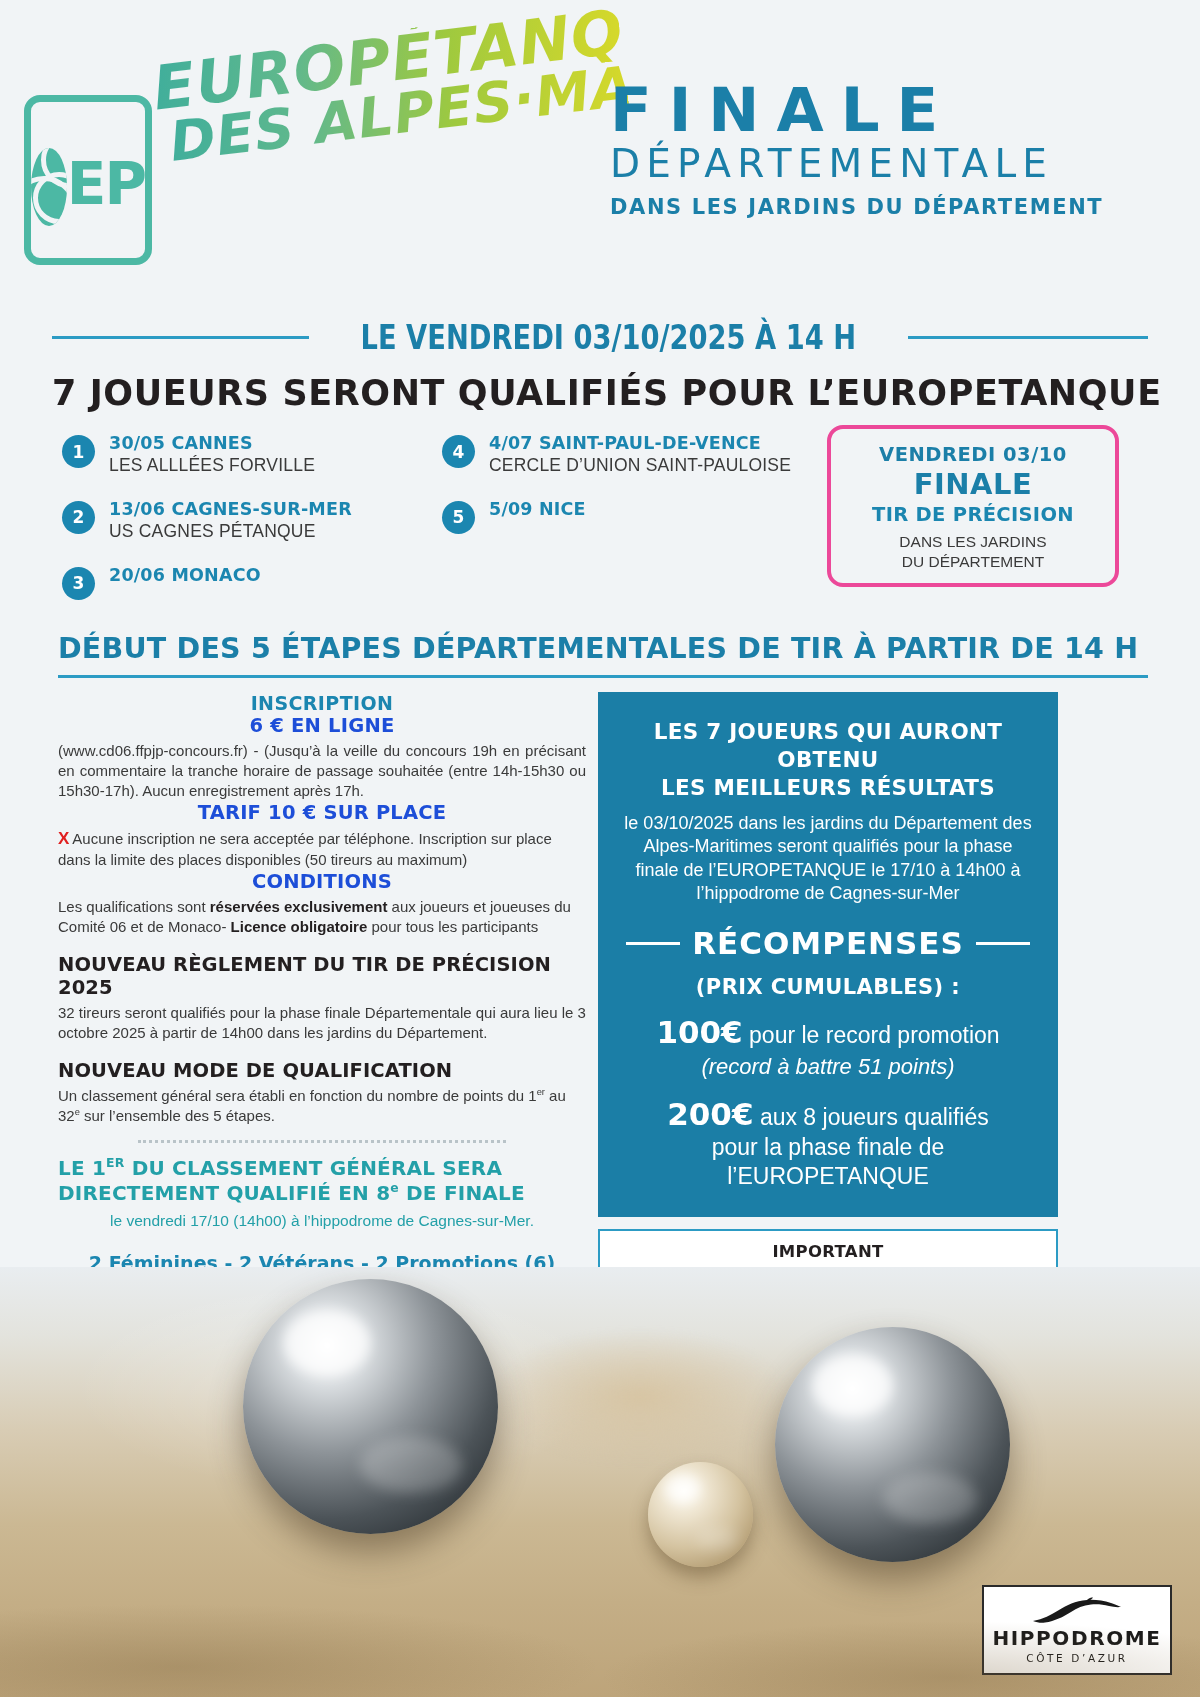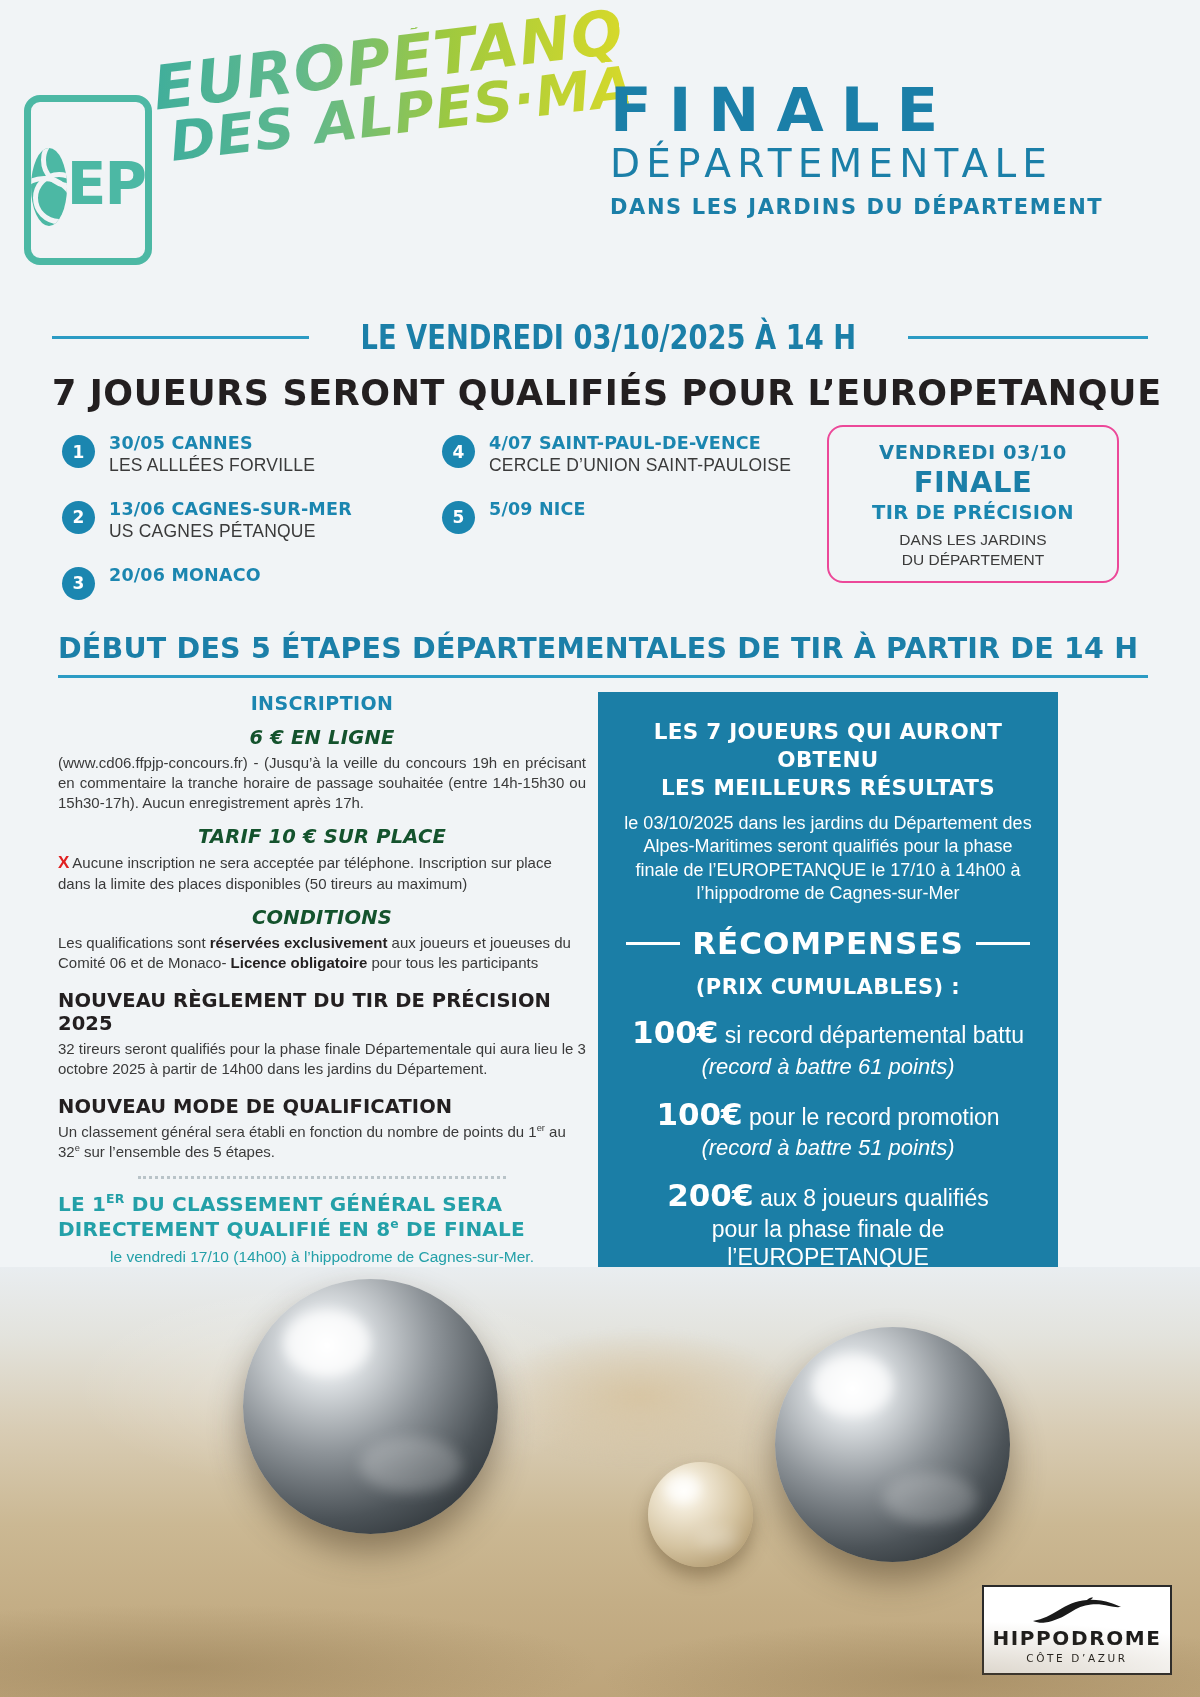--- a/index.html
+++ b/index.html
@@ -112,21 +112,21 @@
   }
   .stage .txt { line-height: 1.25; }
   .stage .t1 {
     color: #1b86b0; font-weight: bold; font-size: 17.5px; letter-spacing: 0.2px;
     font-family: "DejaVu Sans", sans-serif;
   }
   .stage .t2 { color: #3a3a3a; font-size: 17.5px; letter-spacing: 0.2px; }
 
   .finale-box {
     position: absolute; left: 775px; top: -8px; width: 292px; padding: 14px 10px 12px;
-    border: 2px solid #ec4899; border-radius: 16px; text-align: center;
+    border: 4px solid #ec4899; border-radius: 16px; text-align: center;
   }
   .finale-box .fb1 { color: #1b7fa8; font-weight: bold; font-size: 19.5px; letter-spacing: .5px; font-family:"DejaVu Sans",sans-serif;}
   .finale-box .fb2 { color: #1b7fa8; font-weight: bold; font-size: 29px; letter-spacing: .5px; margin: 1px 0 2px; font-family:"DejaVu Sans",sans-serif;}
   .finale-box .fb3 { color: #1b86b0; font-weight: bold; font-size: 19.5px; letter-spacing: .3px; line-height: 1.2; font-family:"DejaVu Sans",sans-serif;}
   .finale-box .fb4 { color: #3a3a3a; font-size: 15.5px; line-height: 1.25; margin-top: 6px; }
 
   
   .sec2 {
     margin: 14px 0 0 58px;
     color: #1b7fa8; font-weight: bold; font-size: 28.5px; letter-spacing: 0.2px;
@@ -136,22 +136,22 @@
 
   
   .cols { position: relative; margin-top: 14px; height: 640px; }
 
   .leftcol { position: absolute; left: 58px; top: 0; width: 528px; color: #3a3a3a; }
   .leftcol .h-teal {
     color: #1b86b0; font-weight: bold; font-size: 19px; text-align: center;
     letter-spacing: 0.4px; font-family: "DejaVu Sans", sans-serif;
   }
   .leftcol .h-dark {
-    color: #14532d; font-weight: bold; font-size: 19.5px; text-align: center;
-    letter-spacing: 0.2px; margin-top: 12px; font-family: "DejaVu Sans", sans-serif; font-style: italic;
+    color: #1d4ed8; font-weight: bold; font-size: 19.5px; text-align: center;
+    letter-spacing: 0.2px; font-family: "DejaVu Sans", sans-serif;
   }
   .leftcol .h-dark-l {
     color: #231f20; font-weight: bold; font-size: 19.5px; text-align: left;
     letter-spacing: 0.1px; margin-top: 16px; font-family: "DejaVu Sans", sans-serif;
   }
   .leftcol p { font-size: 15px; line-height: 1.33; margin-top: 4px; }
   .leftcol p.just { text-align: justify; }
   .leftcol .xmark { color: #e02020; font-weight: bold; font-size: 17px; margin-right: 3px; }
   .leftcol b { color: #231f20; }
   .dotline {
@@ -389,24 +389,20 @@
         <div class="bp">le 03/10/2025 dans les jardins du Département des Alpes-Maritimes seront qualifiés pour la phase finale de l’EUROPETANQUE le 17/10 à 14h00 à l’hippodrome de Cagnes-sur-Mer</div>
 
         <div class="rec-row">
           <div class="rl"></div>
           <div class="rt">RÉCOMPENSES</div>
           <div class="rl"></div>
         </div>
         <div class="prix">(PRIX CUMULABLES) :</div>
 
         <div class="prize">
-          <span class="amt">100€</span><span> si record départemental battu</span>
-          <span class="note">(record à battre 61 points)</span>
-        </div>
-        <div class="prize">
           <span class="amt">100€</span><span> pour le record promotion</span>
           <span class="note">(record à battre 51 points)</span>
         </div>
         <div class="prize">
           <span class="amt">200€</span><span> aux 8 joueurs qualifiés</span>
           <span class="cont">pour la phase finale de l’EUROPETANQUE</span>
         </div>
       </div>
 
       <div class="importantbox">

